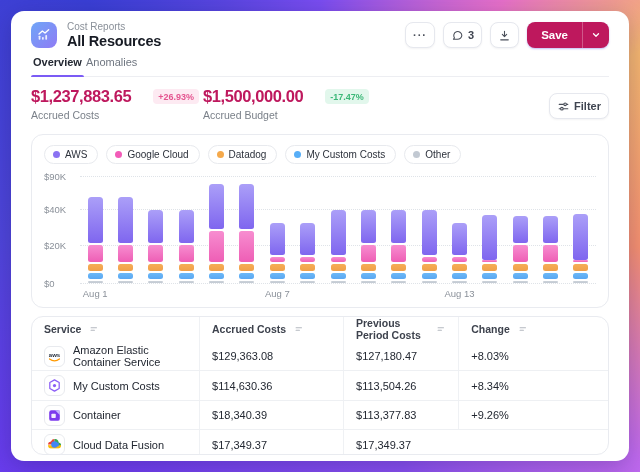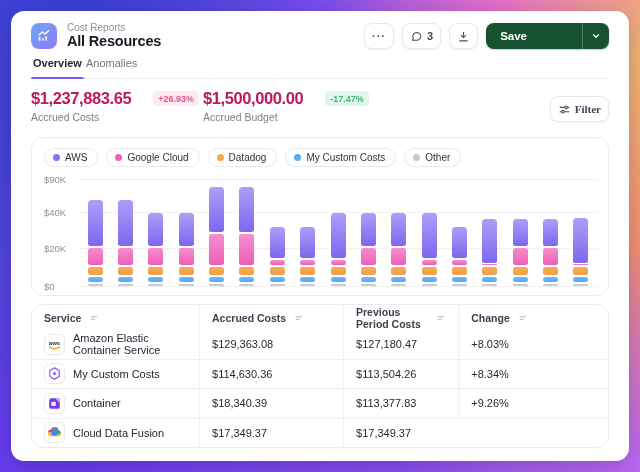--- a/index.html
+++ b/index.html
@@ -47,21 +47,21 @@
   .tab.active::after { content:""; position:absolute; left:0; right:0; bottom:-1px; height:2px; background:#7b5bf5; border-radius:2px 2px 0 0; }
   
   .metrics { display:flex; align-items:flex-start; margin:10px 0 8px 0; height:40px; }
   .metric { width:172px; }
   .metric-top { display:flex; align-items:center; gap:6px; }
   .metric-value { font-size:16.5px; font-weight:bold; color:#be185d; letter-spacing:-.4px; }
   .badge { font-size:9px; font-weight:bold; padding:2.5px 5px; border-radius:4px;margin-left:16px; }
   .badge.up   { background:#fdeaf2; color:#e4548f; }
   .badge.down { background:#e2f7ec; color:#3cb878; }
   .metric-label { font-size:10.5px; color:#7a8089; margin-top:3px; }
-  .filter-btn { margin-left:auto; align-self:center;font-family:Liberation Serif, serif; }
+  .filter-btn { margin-left:auto; align-self:center; }
   
   .panel { border:1px solid #e9ebf0; border-radius:12px; padding:10px 12px 8px 12px; }
   .legend { display:flex; gap:8px; }
   .pill {
     display:flex; align-items:center; gap:5px; border:1px solid #e8eaee;
     border-radius:999px; padding:3px 10px 3px 8px; font-size:10px; color:#2d323c; cursor:pointer;
     background:#fff;
   }
   .dot { width:7px; height:7px; border-radius:50%; }
   .chart-body { display:flex; margin-top:8px; height:112px; }
@@ -118,21 +118,21 @@
         </span>
         <span style="font-weight:bold;">3</span>
       </div>
       <div class="icon-btn">
         <span style="display:flex;">
           <svg width="13" height="13" viewBox="0 0 24 24" fill="none" stroke="#4a4f5a" stroke-width="2" stroke-linecap="round" stroke-linejoin="round">
             <path d="M12 4v10m0 0l-4-4m4 4l4-4M5 20h14"></path>
           </svg>
         </span>
       </div>
-      <div class="save-btn" style="background:#14532d;gap:41px;">
+      <div class="save-btn" style="background:#be185d;">
         <div class="save-main">Save</div>
         <div class="save-caret">
           <span style="display:flex;">
             <svg width="10" height="10" viewBox="0 0 24 24" fill="none" stroke="#fff" stroke-width="3" stroke-linecap="round" stroke-linejoin="round">
                 <path d="M6 9l6 6 6-6"></path>
               </svg>
           </span>
         </div>
       </div>
     </div>
@@ -353,20 +353,39 @@
             <div class="bar">
               <div class="seg" style="bottom: 1px; height: 1.8px; background: linear-gradient(rgb(205, 211, 218), rgb(194, 201, 210));"></div>
               <div class="seg" style="bottom: 4.8px; height: 5.6px; background: linear-gradient(rgb(108, 184, 247), rgb(90, 168, 242));"></div>
               <div class="seg" style="bottom: 12.4px; height: 7.5px; background: linear-gradient(rgb(246, 173, 85), rgb(240, 160, 74));"></div>
               <div class="seg" style="bottom: 21.9px; height: 1.6px; background: linear-gradient(rgb(247, 141, 208), rgb(238, 94, 181));"></div>
               <div class="seg" style="bottom: 23.8px; height: 45.6px; background: linear-gradient(rgb(171, 159, 248), rgb(127, 102, 239)); border-radius: 3.5px 3.5px 2.5px 2.5px;"></div>
             </div>
           </div>
         </div>
     </div>
+    <div class="x-labels">
+        <div class="x-slot">Aug 1</div>
+        <div class="x-slot"></div>
+        <div class="x-slot"></div>
+        <div class="x-slot"></div>
+        <div class="x-slot"></div>
+        <div class="x-slot"></div>
+        <div class="x-slot">Aug 7</div>
+        <div class="x-slot"></div>
+        <div class="x-slot"></div>
+        <div class="x-slot"></div>
+        <div class="x-slot"></div>
+        <div class="x-slot"></div>
+        <div class="x-slot">Aug 13</div>
+        <div class="x-slot"></div>
+        <div class="x-slot"></div>
+        <div class="x-slot"></div>
+        <div class="x-slot"></div>
+      </div>
   </div>
 
   <div class="tbl">
     <div class="trow thead">
         <div class="tcell">
           <span>Service</span>
           <span style="display: flex;">
             <svg class="sort-ic" width="10" height="10" viewBox="0 0 24 24" fill="none" stroke="#9aa1ab" stroke-width="2.6" stroke-linecap="round">
               <path d="M5 9h13M5 15h8"></path>
             </svg>

